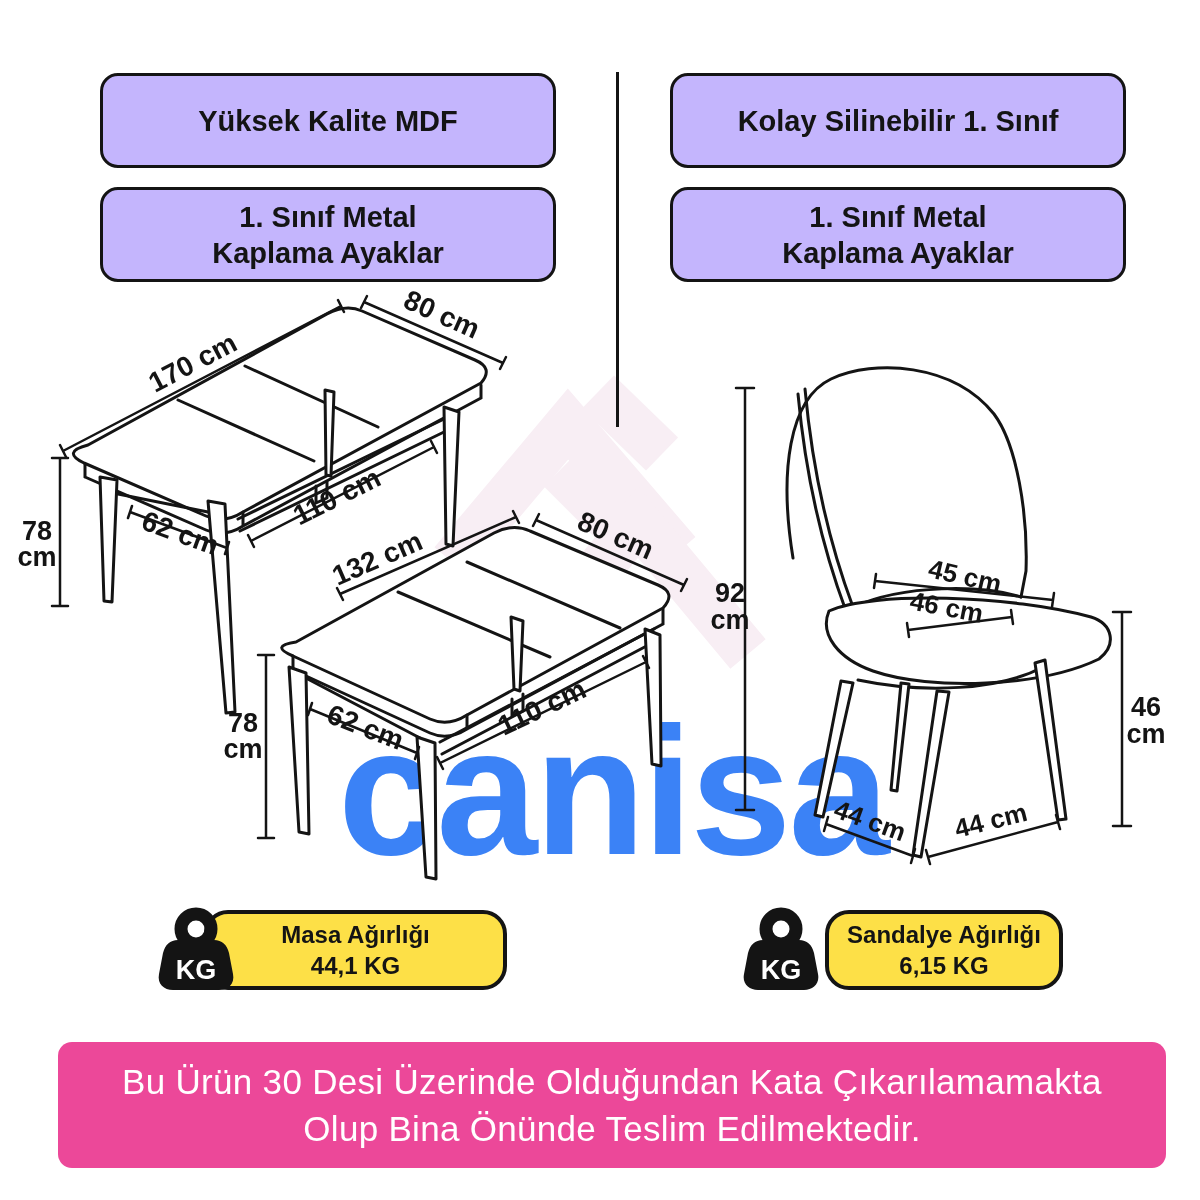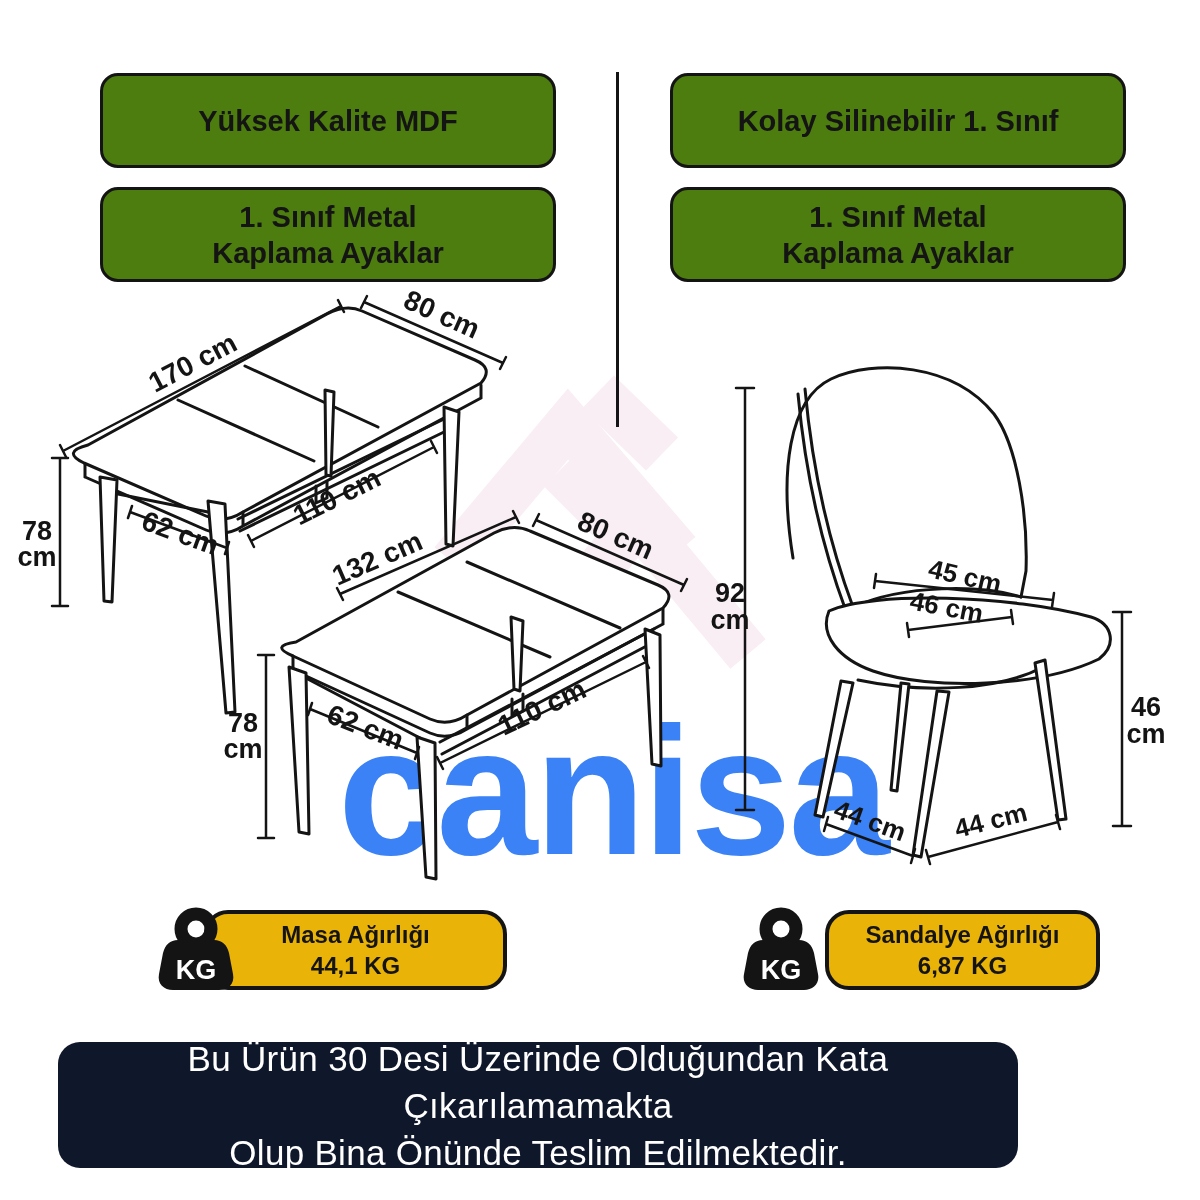--- a/index.html
+++ b/index.html
@@ -18,46 +18,46 @@
   svg.art text{
     font-family:"Liberation Sans",sans-serif;font-weight:700;fill:#141414;
   }
   .dim{font-size:28px;}
   .dim-sm{font-size:26px;}
   .dim-st{font-size:27px;}
   
   .fbox{
     position:absolute;z-index:2;box-sizing:border-box;
     width:456px;height:95px;border:3.5px solid #141414;border-radius:18px;
-    background:#4d7c0f;display:flex;flex-direction:column;align-items:center;justify-content:center;
+    background:#c4b5fd;display:flex;flex-direction:column;align-items:center;justify-content:center;
     font-size:29px;font-weight:600;line-height:36px;text-align:center;
   }
   .fb-lt{left:100px;top:73px}
   .fb-lb{left:100px;top:187px}
   .fb-rt{left:670px;top:73px}
   .fb-rb{left:670px;top:187px}
   .divider{position:absolute;z-index:2;left:616px;top:72px;width:3px;height:355px;background:#141414;}
   
   .badge{position:absolute;z-index:2;width:380px;height:92px;}
   .badge .bbox{
     position:absolute;box-sizing:border-box;top:4px;height:80px;
-    border:4px solid #141414;border-radius:24px;background:#eab308;
+    border:4px solid #141414;border-radius:24px;background:#fde047;
     display:flex;flex-direction:column;align-items:center;justify-content:center;
     font-size:24px;font-weight:600;line-height:31px;text-align:center;
   }
   .badge svg{position:absolute;left:0;top:0;}
   .badge svg text{font-family:"Liberation Sans",sans-serif;font-weight:700;font-size:27px;fill:#ffffff;}
   .bg-table{left:148px;top:906px;}
   .bg-table .bbox{left:56px;width:303px;}
   .bg-chair{left:733px;top:906px;}
-  .bg-chair .bbox{left:92px;width:275px;}
+  .bg-chair .bbox{left:92px;width:238px;}
   
   .notice{
-    position:absolute;z-index:2;left:58px;top:1042px;width:960px;height:126px;
-    box-sizing:border-box;background:#0f172a;border-radius:22px;color:#ffffff;
+    position:absolute;z-index:2;left:58px;top:1042px;width:1108px;height:126px;
+    box-sizing:border-box;background:#ec4899;border-radius:14px;color:#ffffff;
     display:flex;flex-direction:column;align-items:center;justify-content:center;
     font-size:35px;font-weight:500;line-height:47px;text-align:center;letter-spacing:.3px;
   }
 </style>
 </head>
 <body>
 
 <div class="page">
 
   <div class="wm-text">canisa</div>
@@ -191,21 +191,21 @@
     <svg width="96" height="92" viewBox="0 0 96 92">
       <circle cx="48" cy="23" r="15" fill="none" stroke="#141414" stroke-width="13"></circle>
       <path d="M30 34 L66 34 C74 34 79 39 81 47 L85 68 C87 78 80 84 71 84 L25 84 C16 84 9 78 11 68 L15 47 C17 39 22 34 30 34 Z" fill="#141414" stroke="none"></path>
       <text x="48" y="73" text-anchor="middle">KG</text>
     </svg>
   </div>
 
   <div class="badge bg-chair">
     <div class="bbox">
       <div>Sandalye Ağırlığı</div>
-      <div>6,87 KG</div>
+      <div>6,15 KG</div>
     </div>
     <svg width="96" height="92" viewBox="0 0 96 92">
       <circle cx="48" cy="23" r="15" fill="none" stroke="#141414" stroke-width="13"></circle>
       <path d="M30 34 L66 34 C74 34 79 39 81 47 L85 68 C87 78 80 84 71 84 L25 84 C16 84 9 78 11 68 L15 47 C17 39 22 34 30 34 Z" fill="#141414" stroke="none"></path>
       <text x="48" y="73" text-anchor="middle">KG</text>
     </svg>
   </div>
 
   <div class="notice">
     <span>Bu Ürün 30 Desi Üzerinde Olduğundan Kata Çıkarılamamakta</span>

